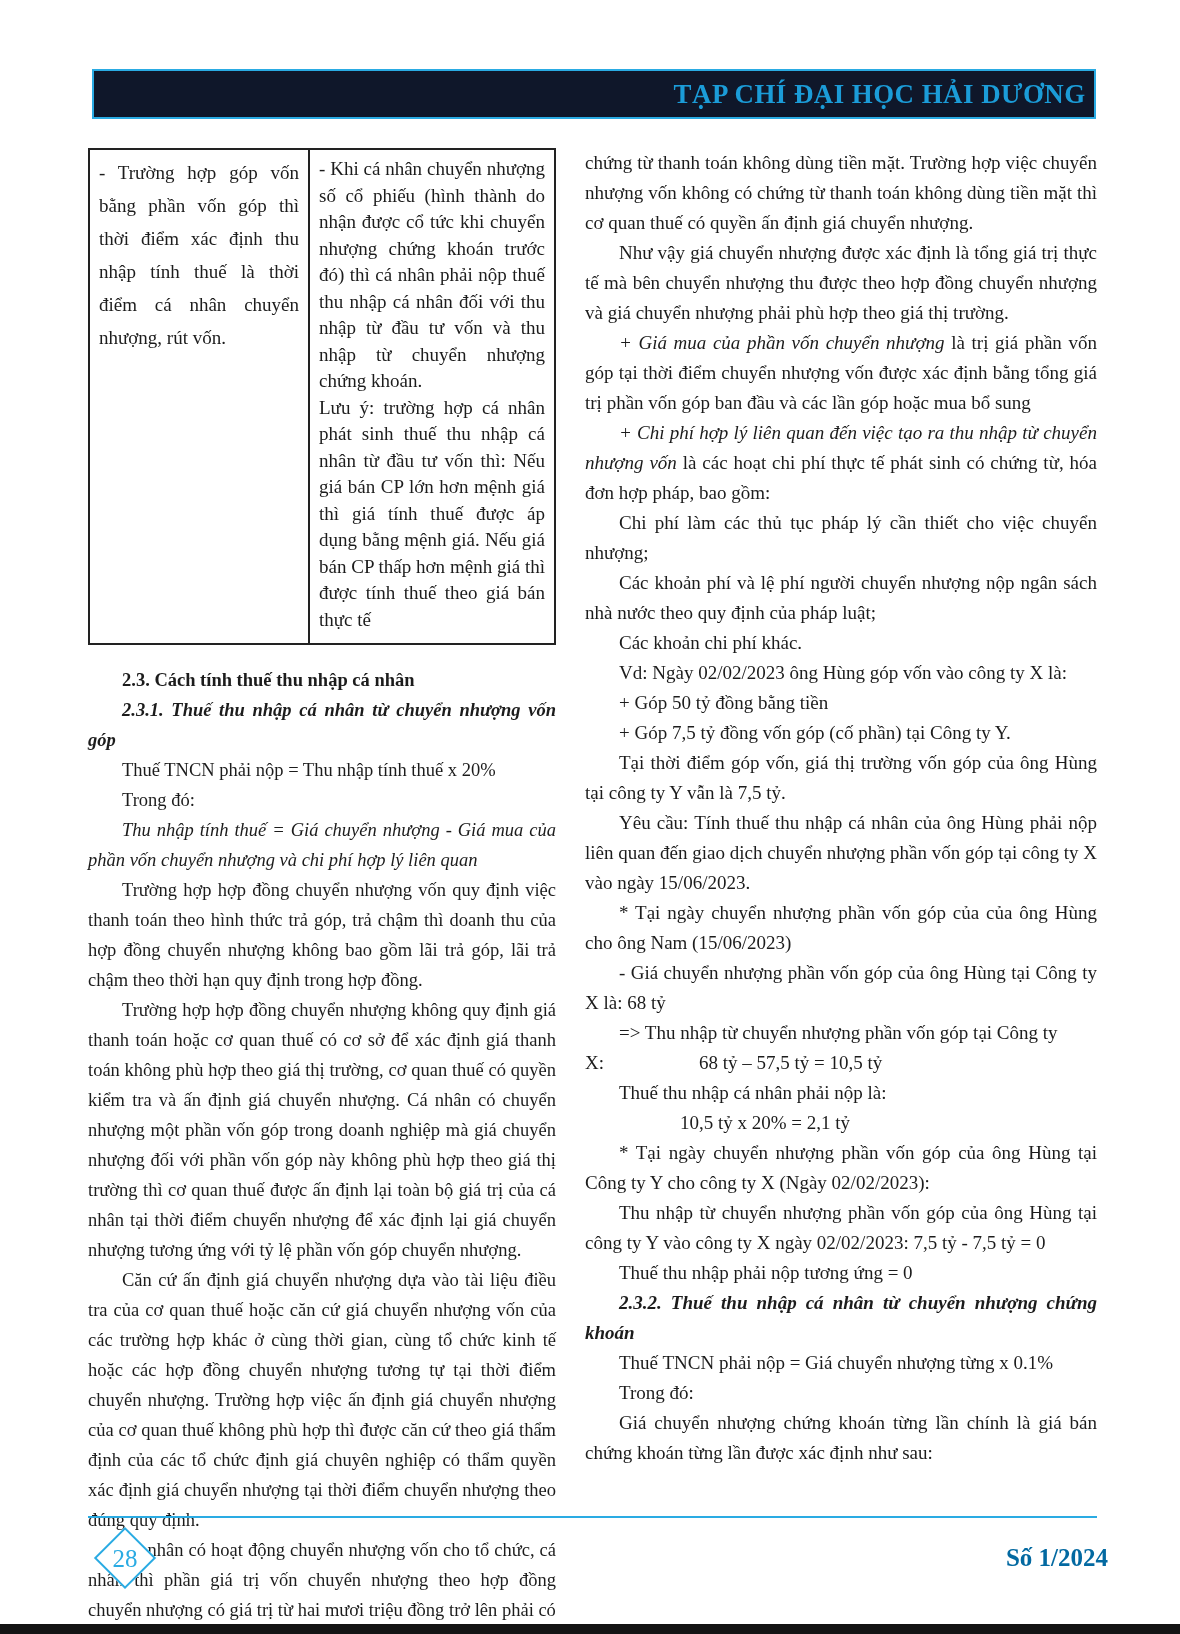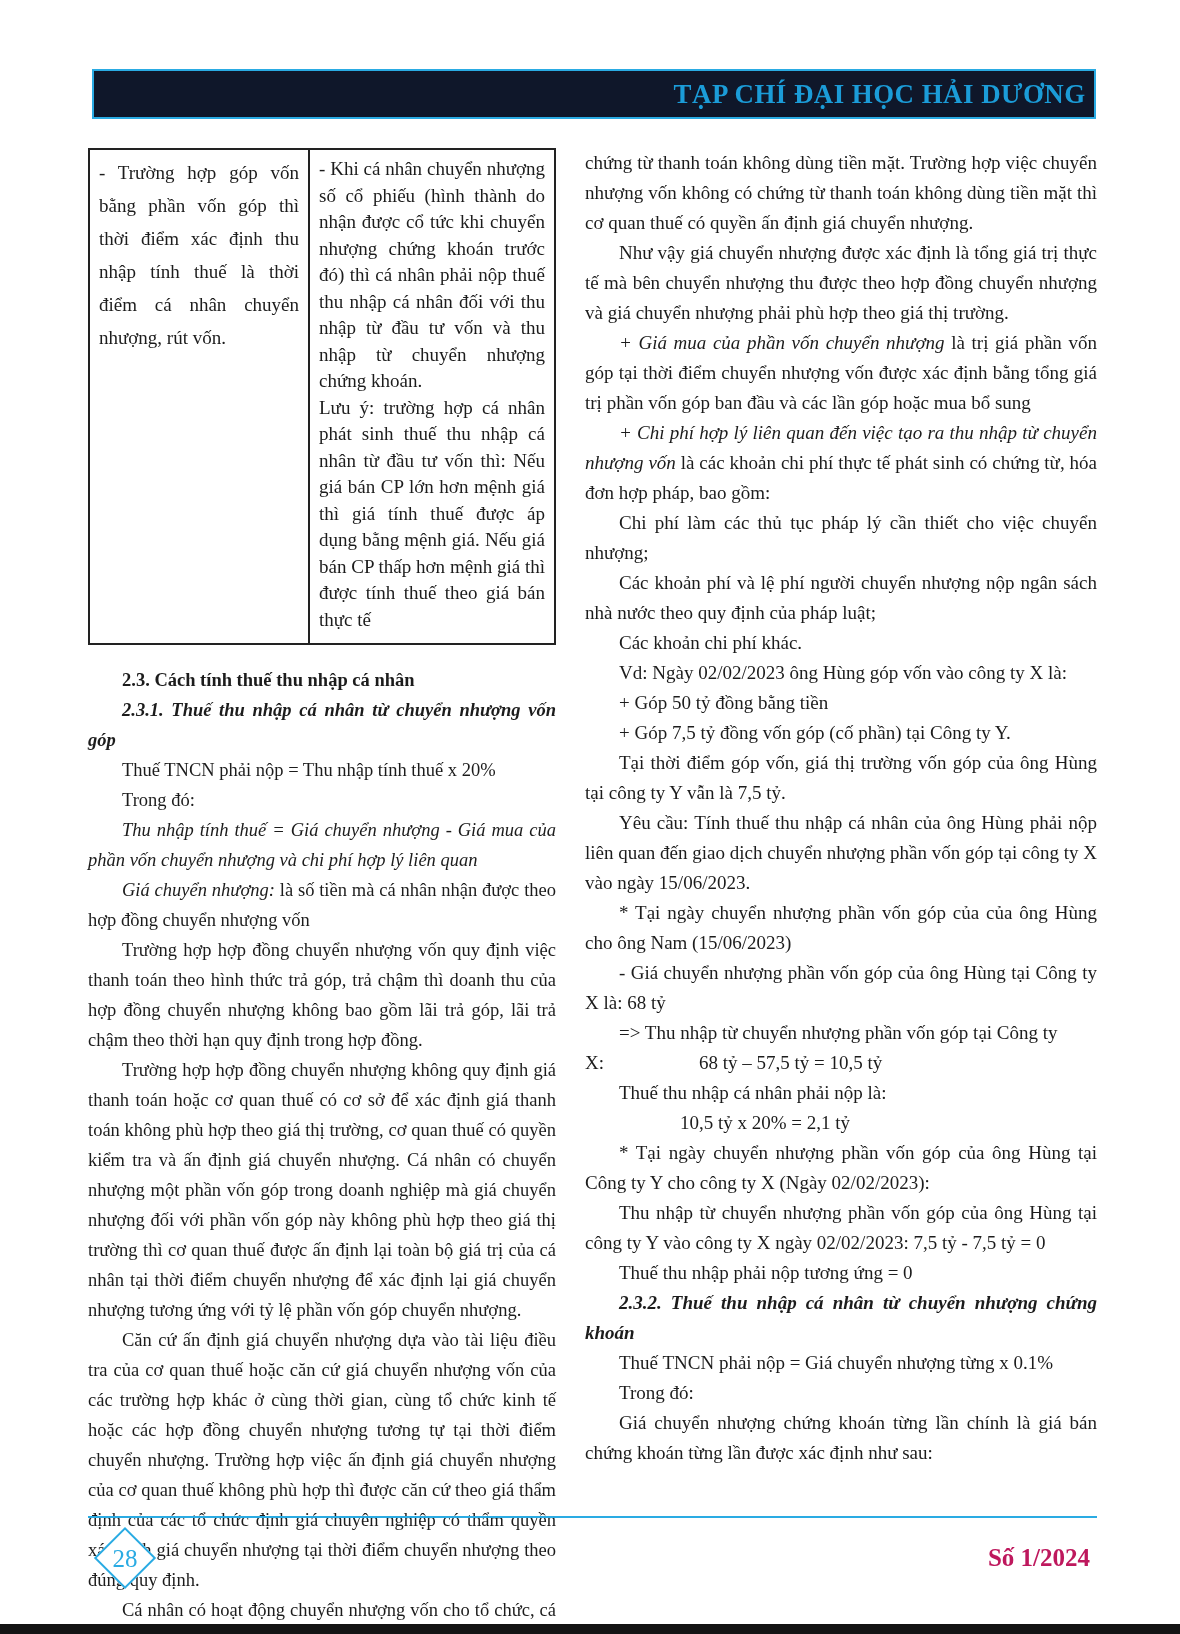--- a/index.html
+++ b/index.html
@@ -48,21 +48,21 @@
   }
   .page-diamond{
     position:absolute;left:103px;top:1536px;width:40px;height:40px;
     border:2px solid #2aabe3;transform:rotate(45deg);
     display:flex;align-items:center;justify-content:center;background:#ffffff;
   }
   .page-diamond span{
     transform:rotate(-45deg);color:#2aabe3;font-size:25px;line-height:1;
   }
   .issue-label{
-    position:absolute;right:90px;top:1544px;color:#be185d;
+    position:absolute;right:72px;top:1544px;color:#0369a1;
     font-weight:bold;font-size:25px;
   }
   .bottom-bar{
     position:absolute;left:0;top:1624px;width:1180px;height:10px;background:#141414;
   }
 </style>
 </head>
 <body>
 
 <div>
@@ -85,32 +85,31 @@
           </td>
         </tr>
       </tbody>
         </table>
 
       <p class="b indent">2.3. Cách tính thuế thu nhập cá nhân</p>
       <p class="bi indent">2.3.1. Thuế thu nhập cá nhân từ chuyển nhượng vốn góp</p>
       <p class="indent">Thuế TNCN phải nộp =  Thu nhập tính thuế x 20%</p>
       <p class="indent">Trong đó:</p>
       <p class="i indent">Thu nhập tính thuế = Giá chuyển nhượng - Giá mua của phần vốn chuyển nhượng và chi phí hợp lý liên quan</p>
-      <p class="indent"><span class="lead">Giá chuyển nhượng:</span><span> là số tiền mà cá nhân nhận được theo hợp đồng chuyển nhượng vốn</span></p>
       <p class="indent">Trường hợp hợp đồng chuyển nhượng vốn quy định việc thanh toán theo hình thức trả góp, trả chậm thì doanh thu của hợp đồng chuyển nhượng không bao gồm lãi trả góp, lãi trả chậm theo thời hạn quy định trong hợp đồng.</p>
       <p class="indent">Trường hợp hợp đồng chuyển nhượng không quy định giá thanh toán hoặc cơ quan thuế có cơ sở để xác định giá thanh toán không phù hợp theo giá thị trường, cơ quan thuế có quyền kiểm tra và ấn định giá chuyển nhượng. Cá nhân có chuyển nhượng một phần vốn góp trong doanh nghiệp mà giá chuyển nhượng đối với phần vốn góp này không phù hợp theo giá thị trường thì cơ quan thuế được ấn định lại toàn bộ giá trị của cá nhân tại thời điểm chuyển nhượng để xác định lại giá chuyển nhượng tương ứng với tỷ lệ phần vốn góp chuyển nhượng.</p>
       <p class="indent">Căn cứ ấn định giá chuyển nhượng dựa vào tài liệu điều tra của cơ quan thuế hoặc căn cứ giá chuyển nhượng vốn của các trường hợp khác ở cùng thời gian, cùng tổ chức kinh tế hoặc các hợp đồng chuyển nhượng tương tự tại thời điểm chuyển nhượng. Trường hợp việc ấn định giá chuyển nhượng của cơ quan thuế không phù hợp thì được căn cứ theo giá thẩm định của các tổ chức định giá chuyên nghiệp có thẩm quyền xác định giá chuyển nhượng tại thời điểm chuyển nhượng theo đúng quy định.</p>
       <p class="indent">Cá nhân có hoạt động chuyển nhượng vốn cho tổ chức, cá nhân thì phần giá trị vốn chuyển nhượng theo hợp đồng chuyển nhượng có giá trị từ hai mươi triệu đồng trở lên phải có</p>
     </div>
 
     <div class="col-right">
       <p>chứng từ thanh toán không dùng tiền mặt. Trường hợp việc chuyển nhượng vốn không có chứng từ thanh toán không dùng tiền mặt thì cơ quan thuế có quyền ấn định giá chuyển nhượng.</p>
       <p class="indent">Như vậy giá chuyển nhượng được xác định là tổng giá trị thực tế mà bên chuyển nhượng thu được theo hợp đồng chuyển nhượng và giá chuyển nhượng phải phù hợp theo giá thị trường.</p>
       <p class="indent"><span class="lead">+ Giá mua của phần vốn chuyển nhượng</span><span> là trị giá phần vốn góp tại thời điểm chuyển nhượng vốn được xác định bằng tổng giá trị phần vốn góp ban đầu và các lần góp hoặc mua bổ sung</span></p>
-      <p class="indent"><span class="lead">+ Chi phí hợp lý liên quan đến việc tạo ra thu nhập từ chuyển nhượng vốn</span><span> là các khoản chi phí thực tế phát sinh có chứng từ, hóa đơn hợp pháp, bao gồm:</span></p>
+      <p class="indent"><span class="lead">+ Chi phí hợp lý liên quan đến việc tạo ra thu nhập từ chuyển nhượng vốn</span><span> là các hoạt chi phí thực tế phát sinh có chứng từ, hóa đơn hợp pháp, bao gồm:</span></p>
       <p class="indent">Chi phí làm các thủ tục pháp lý cần thiết cho việc chuyển nhượng;</p>
       <p class="indent">Các khoản phí và lệ phí người chuyển nhượng nộp ngân sách nhà nước theo quy định của pháp luật;</p>
       <p class="indent">Các khoản chi phí khác.</p>
       <p class="indent">Vd: Ngày 02/02/2023 ông Hùng góp vốn vào công ty X là:</p>
       <p class="indent">+ Góp 50 tỷ đồng bằng tiền</p>
       <p class="indent">+ Góp 7,5 tỷ đồng vốn góp (cố phần) tại Công ty Y.</p>
       <p class="indent">Tại thời điểm góp vốn, giá thị trường vốn góp của ông Hùng tại công ty Y vẫn là 7,5 tỷ.</p>
       <p class="indent">Yêu cầu: Tính thuế thu nhập cá nhân của ông Hùng phải nộp liên quan đến giao dịch chuyển nhượng phần vốn góp tại công ty X vào ngày 15/06/2023.</p>
       <p class="indent">* Tại ngày chuyển nhượng phần vốn góp của của ông Hùng cho ông Nam (15/06/2023)</p>
       <p class="indent">- Giá chuyển nhượng phần vốn góp của ông Hùng tại Công ty X là: 68 tỷ</p>

